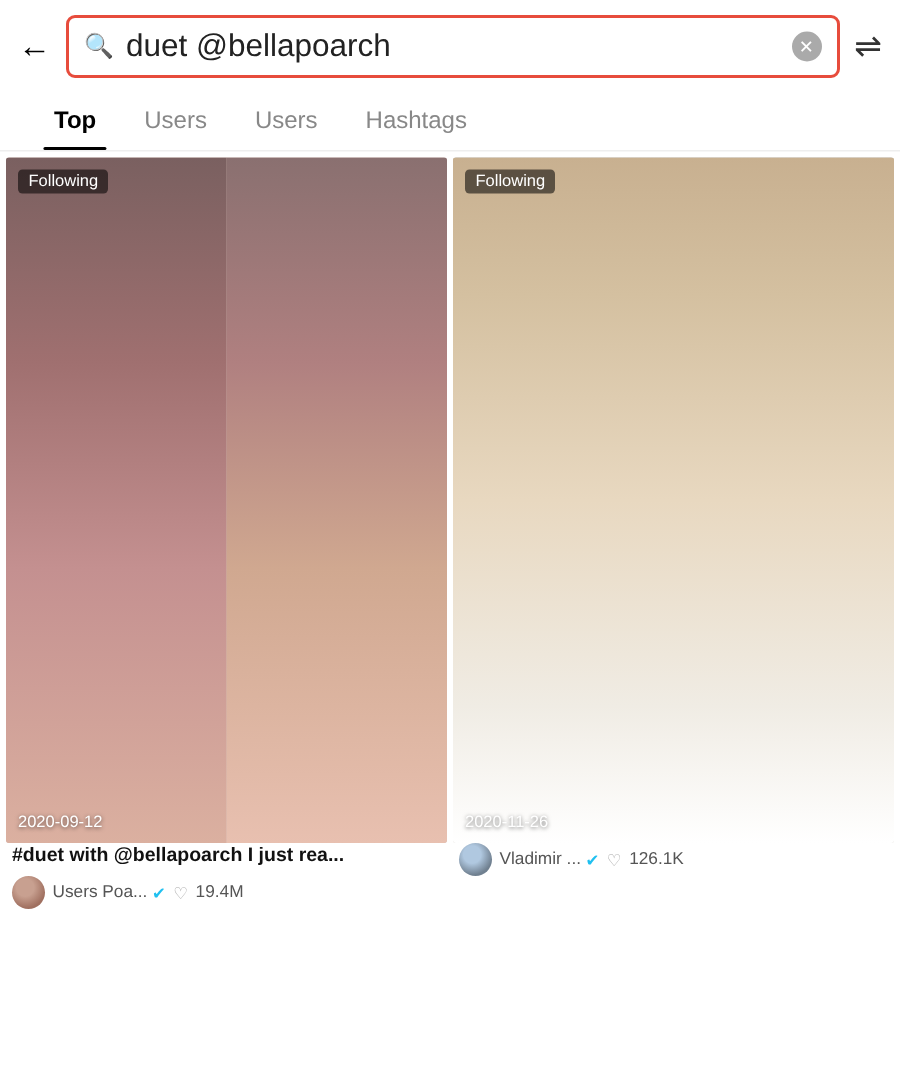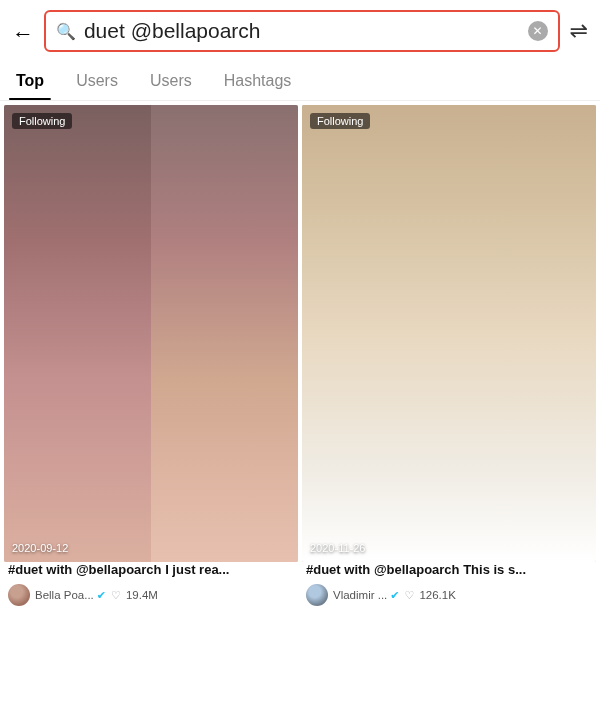--- a/index.html
+++ b/index.html
@@ -63,21 +63,21 @@
       color: #333;
       cursor: pointer;
       flex-shrink: 0;
     }
 
     
     .tabs {
       display: flex;
       align-items: center;
       border-bottom: 1px solid #eee;
-      padding: 0 0;
+      padding: 0 20px;
     }
     .tab {
       padding: 10px 16px;
       font-size: 16px;
       color: #888;
       cursor: pointer;
       position: relative;
       white-space: nowrap;
     }
     .tab.active {
@@ -263,39 +263,38 @@
         <div class="face-half face-half-2"></div>
       </div>
       <span class="following-badge">Following</span>
       <span class="date-badge">2020-09-12</span>
     </div>
     <div class="card-info">
       <div class="card-title">#duet with @bellapoarch I just rea...</div>
       <div class="card-meta">
         <div class="avatar avatar-bella"></div>
         <span class="meta-text">
-          <span>Bella Poa...</span>
+          <span>Users Poa...</span>
           <span class="verified-icon">✔</span>
         </span>
         <span class="heart-icon">♡</span>
         <span class="like-count">19.4M</span>
       </div>
     </div>
   </div>
 
   <div class="card">
     <div class="video-thumb thumb-right">
       <div class="face-right-top"></div>
       <div class="face-right-bottom"></div>
       <div class="face-big"></div>
       <span class="following-badge">Following</span>
       <span class="date-badge">2020-11-26</span>
     </div>
     <div class="card-info">
-      <div class="card-title">#duet with @bellapoarch This is s...</div>
       <div class="card-meta">
         <div class="avatar avatar-vlad"></div>
         <span class="meta-text">
           <span>Vladimir ...</span>
           <span class="verified-icon">✔</span>
         </span>
         <span class="heart-icon">♡</span>
         <span class="like-count">126.1K</span>
       </div>
     </div>

